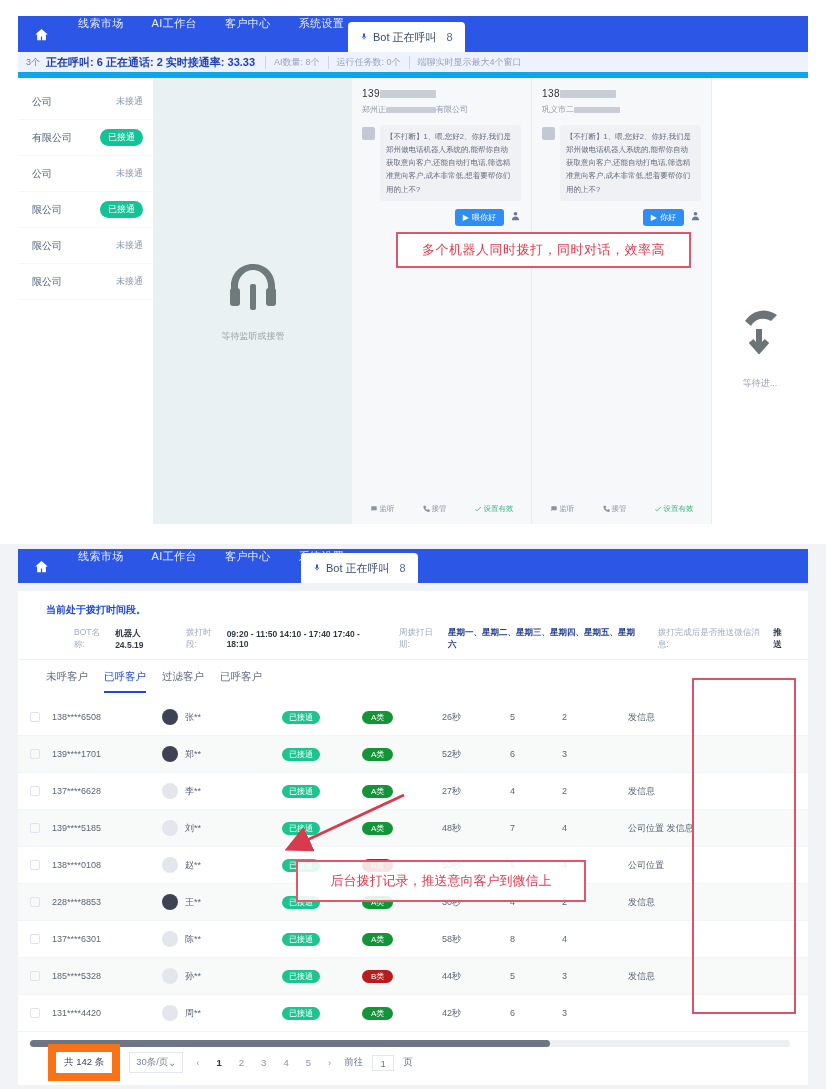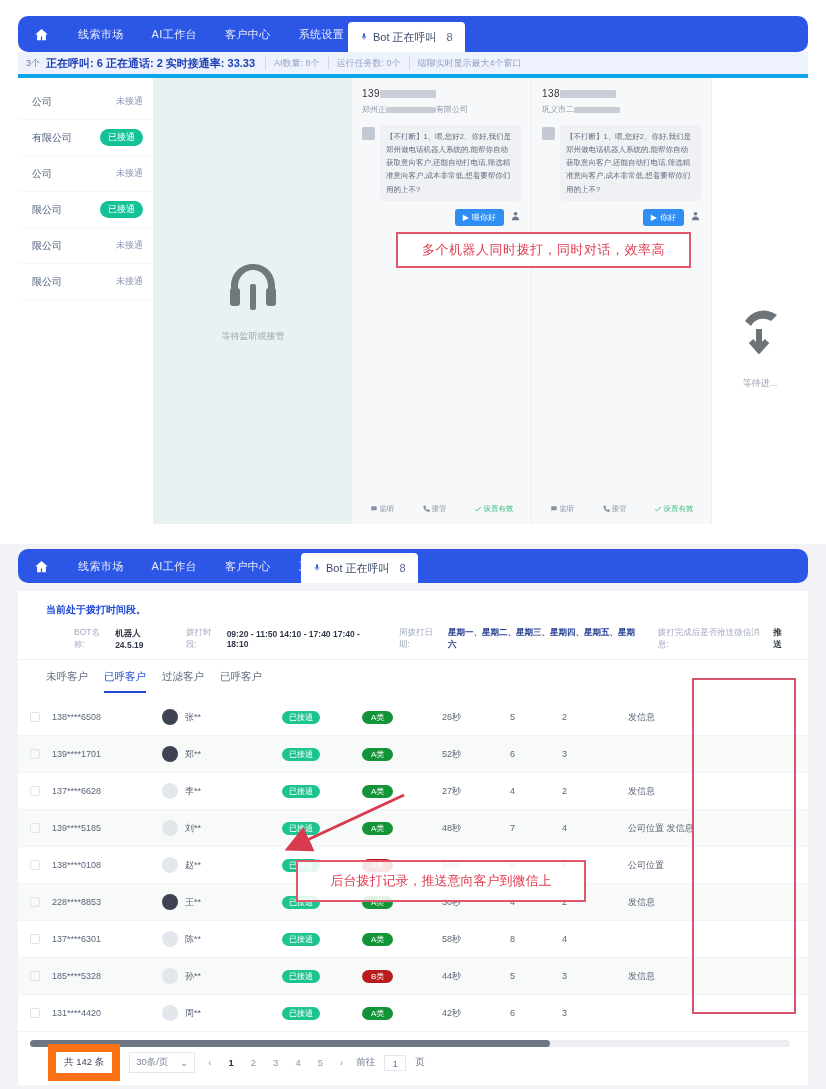--- a/index.html
+++ b/index.html
@@ -9,23 +9,21 @@
     font-family: "Liberation Sans", "DejaVu Sans", sans-serif;
     overflow: hidden;
     position: relative;
   }
 
   
   .navbar {
     background: #2c56e6;
     height: 38px;
     display: flex;
-    align-items: center;
     position: relative;
-    border-radius: 10px;
   }
   .nav-home {
     width: 46px; display:flex; align-items:center; justify-content:center;
     color:#fff; font-size: 15px;
   }
   .nav-item {
     color: #e8ecfb;
     font-size: 11px;
     padding: 0 14px;
     letter-spacing: .4px;
@@ -53,21 +51,21 @@
   #top-shot .navbar { margin: 16px 18px 0 18px; height: 36px; width: 790px; }
 
   .statusbar {
     margin: 0 18px; width: 790px;
     height: 26px;
     background: #eef2fd;
     display: flex; align-items: center;
     padding-left: 8px;
     gap: 0px;
     font-size: 10px;
-    border-bottom: 4px solid #0ea5e9;
+    border-bottom: 6px solid #0ea5e9;
   }
   .sb-lead { color:#6f7da3; font-size:9px; padding-right:6px;}
   .sb-strong { color:#1c3fb5; font-weight:bold; font-size:11px; padding-right:10px;}
   .sb-dim { color:#97a3c4; font-size:9px; border-left:1px solid #ccd6ef; padding:0 8px; }
 
   .workspace {
     margin: 0 18px; width: 790px; height: 446px;
     display: flex;
     background:#fff;
   }
@@ -201,21 +199,21 @@
     background:#6e7686; border-radius:4px;
   }
   .hscroll-track { position:absolute; left:12px; bottom:38px; width:760px; height:7px; background:#eceef2; border-radius:4px;}
 
   .pager {
     position:absolute; left:0; bottom:4px; width:100%;
     display:flex; align-items:center; gap:9px;
     padding-left: 30px; font-size:9.5px; color:#69738a;
   }
   .total-box { border:8px solid #f97316; padding:4px 8px; color:#3b4354; }
-  .sel-box { border:1px solid #e4e7ee; padding:3px 6px; display:flex; gap:12px; align-items:center; color:#7b8498; }
+  .sel-box { border:1px solid #e4e7ee; padding:3px 6px; display:flex; gap:0; align-items:center; color:#7b8498; }
   .pg { padding:0 4px; color:#8b94a8; }
   .pg.cur { color:#2b3446; font-weight:bold; }
   .goto-in { border:1px solid #e4e7ee; width:22px; height:16px; display:inline-block; text-align:center; line-height:16px;}
 
   .annot-arrow { position:absolute; left:278px; top:790px; z-index:25; }
   .annot-bot {
     position:absolute; left:296px; top:860px;
     width:290px; height:42px; border:2px solid #e0566b;
     display:flex; align-items:center; justify-content:center;
     background: rgba(255,255,255,.88); z-index:26;

